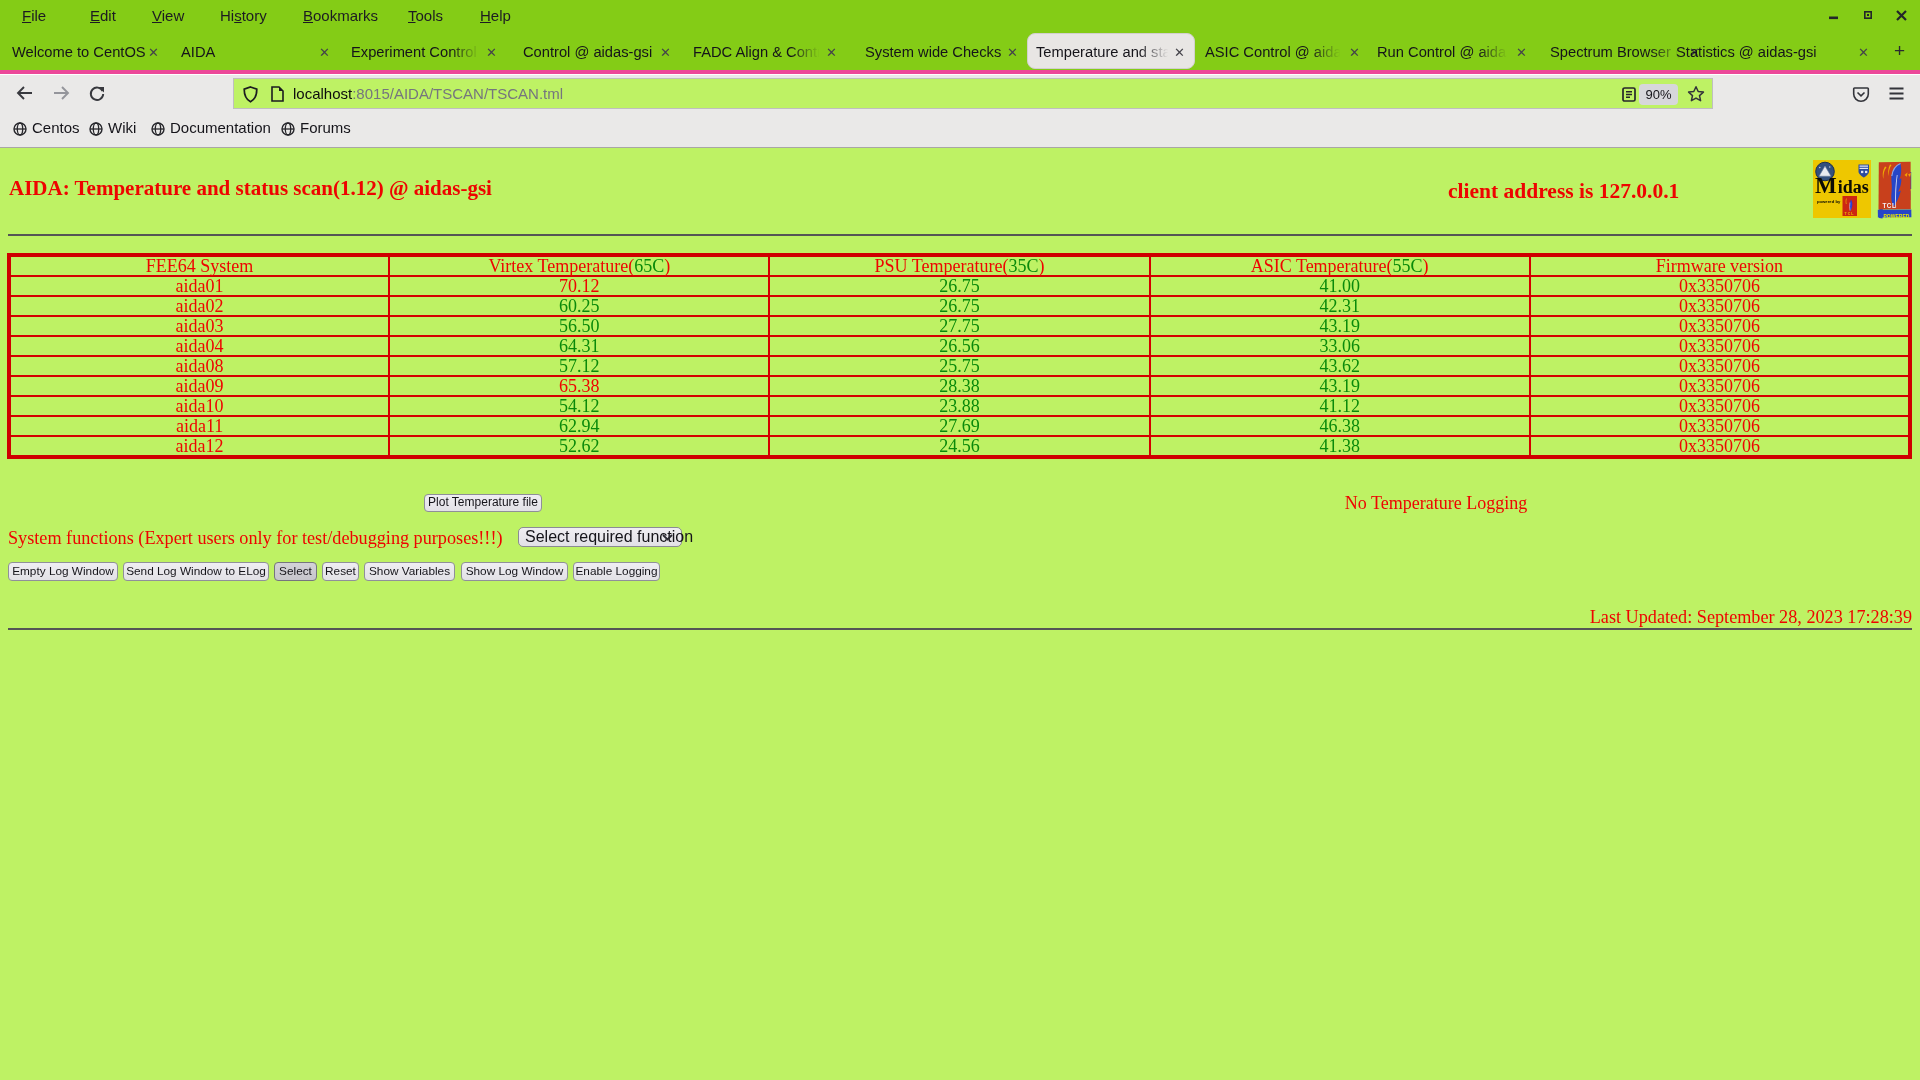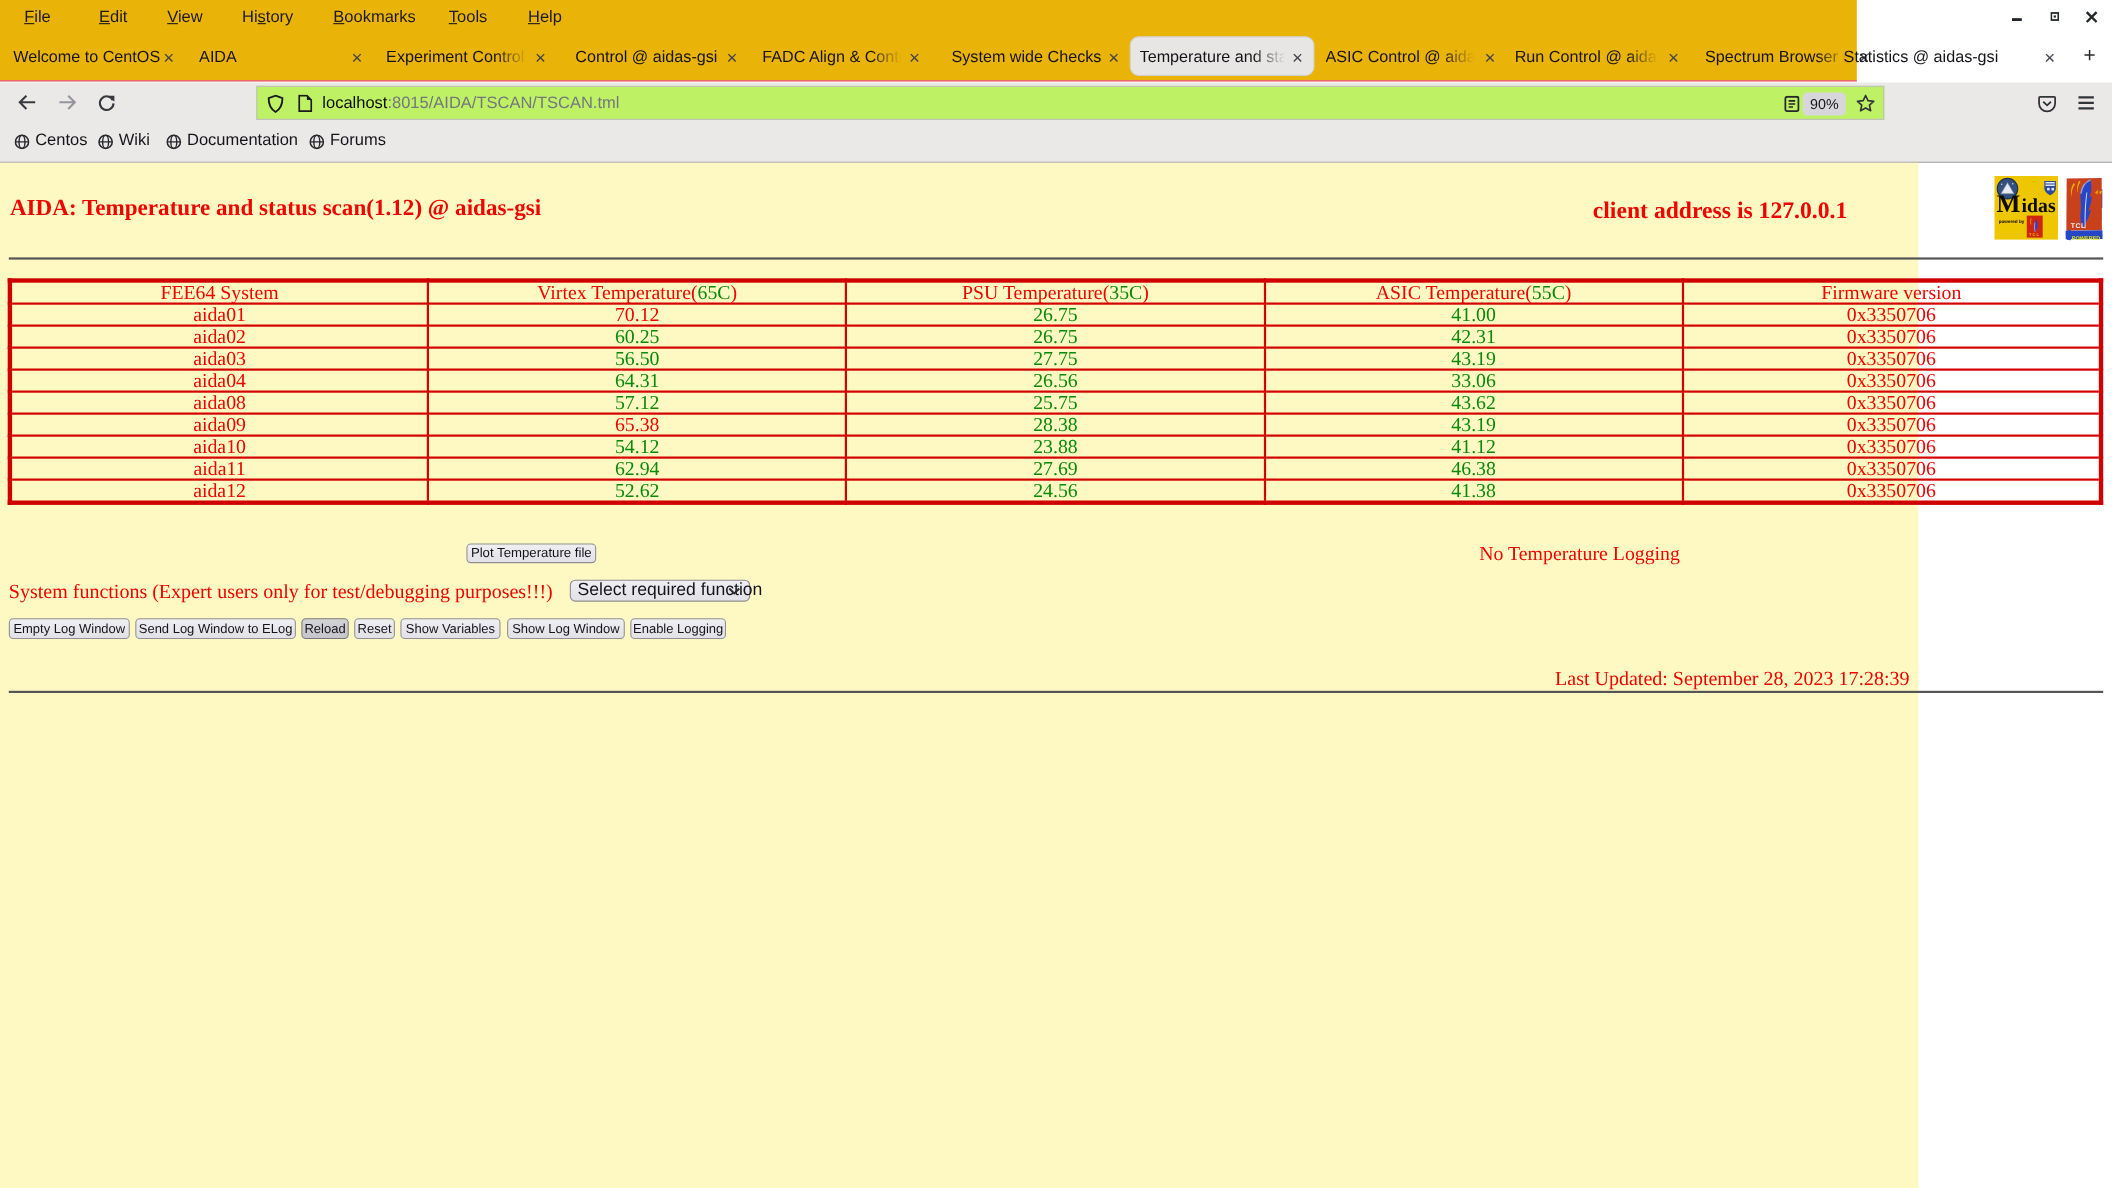--- a/index.html
+++ b/index.html
@@ -1,38 +1,38 @@
 <!DOCTYPE html>
 <html><head>
 <meta charset="utf-8">
 <style>
 *{margin:0;padding:0;box-sizing:border-box}
 html,body{width:1920px;height:1080px;overflow:hidden;background:#fff}
 body{font-family:"Liberation Sans",sans-serif;position:relative}
 .abs{position:absolute}
 
-#topbar{position:absolute;left:0;top:0;width:1688px;height:74px;background:#eab308;border-bottom:1px solid #ec4899}
+#topbar{position:absolute;left:0;top:0;width:1920px;height:74px;background:#84cc16;border-bottom:4px solid #ec4899}
 #menubar{position:absolute;left:0;top:0;height:30px;width:1920px;font-size:15px;color:#1c1b22}
 #menubar span.m{position:absolute;top:7px}
 #winctl svg{position:absolute}
 #toolbars{position:absolute;left:0;top:75px;width:1920px;height:73px;background:#eae9e8;border-bottom:1px solid #a9a7a5}
 #urlfield{position:absolute;left:233px;top:3px;width:1480px;height:31px;background:#bef264;border:1px solid #bfbfbf;border-radius:0}
 #urltext{position:absolute;left:59px;top:6px;font-size:15px;color:#0c0c0d;white-space:nowrap}
 #urltext .gray{color:#75757e}
 .zbadge{position:absolute;right:34px;top:5px;height:21px;width:39px;background:#d7d7db;border-radius:4px;font-size:13px;color:#15141a;text-align:center;line-height:21px}
 
 .tab{position:absolute;top:44px;font-size:14.7px;color:#15141a;white-space:nowrap;overflow:hidden}
 .tabx{position:absolute;top:45px;font-size:13px;color:#44434a}
 .fade{-webkit-mask-image:linear-gradient(90deg,#000 76%,transparent 98%);mask-image:linear-gradient(90deg,#000 76%,transparent 98%)}
 #activetab{position:absolute;left:1027px;top:33px;width:168px;height:36px;background:#e8e6e4;border:1px solid #d2d0ce;border-radius:8px}
 
 .bk{position:absolute;top:44px;font-size:15px;color:#15141a}
 .globe{position:absolute;top:47px}
 
-#page{position:absolute;left:0;top:148px;width:1744px;height:932px;background:#fef9c3;font-family:"Liberation Serif",serif}
+#page{position:absolute;left:0;top:148px;width:1920px;height:932px;background:#bef264;font-family:"Liberation Serif",serif}
 .red{color:#ee0400}
 .grn{color:#0a8a0a}
 #title{position:absolute;left:9px;top:28px;font-size:21px;font-weight:bold}
 #client{position:absolute;left:1448px;top:31px;font-size:21.5px;font-weight:bold}
 .hr{position:absolute;left:8px;width:1904px;height:2px;background:#555}
 #ttable{position:absolute;left:7px;top:105px;width:1905px;border-collapse:collapse;border:4.6px solid #cf0000;font-size:18px;text-align:center}
 #ttable td{border:2.2px solid #d40000;width:20%;line-height:18.05px;height:18.05px;padding:0}
 #plotbtn{position:absolute;left:424px;top:346px;width:118px;height:18px;background:linear-gradient(180deg,#efeef2,#e2e1e6);border:1.2px solid #8f8f98;border-radius:4px;font-family:"Liberation Sans",sans-serif;font-size:12px;color:#15141a;text-align:center;line-height:15.5px}
 #notemp{position:absolute;left:1436px;top:345px;font-size:18px;transform:translateX(-50%);white-space:nowrap}
 #sysfunc{position:absolute;left:8px;top:380px;font-size:18.2px}
@@ -277,21 +277,21 @@
   <div id="notemp" class="red">No Temperature Logging</div>
   <div id="sysfunc" class="red">System functions (Expert users only for test/debugging purposes!!!)</div>
   <div id="selbox">Select required function
     <svg class="abs" style="right:8px;top:6px" width="11" height="7" viewBox="0 0 11 7">
         <path d="M1 1 L5.5 5.5 L10 1" stroke="#2a2a33" stroke-width="1.8" fill="none"></path>
       </svg>
   </div>
   <div id="btnrow">
       <div class="btn" style="left:8px;width:110px;">Empty Log Window</div>
       <div class="btn" style="left:123px;width:146px;">Send Log Window to ELog</div>
-      <div class="btn" style="left:274px;width:43px;background:linear-gradient(180deg,#d3d2d7,#c6c5cb);border-color:#76757e;">Reload</div>
+      <div class="btn" style="left:274px;width:43px;background:linear-gradient(180deg,#d3d2d7,#c6c5cb);border-color:#76757e;">Select</div>
       <div class="btn" style="left:322px;width:37px;">Reset</div>
       <div class="btn" style="left:364px;width:91px;">Show Variables</div>
       <div class="btn" style="left:461px;width:107px;">Show Log Window</div>
       <div class="btn" style="left:573px;width:87px;">Enable Logging</div>
     </div>
   <div id="lastupd" class="red">Last Updated: September 28, 2023 17:28:39</div>
   <div class="hr" style="top:479.5px"></div>
 </div>
 
 </body></html>

